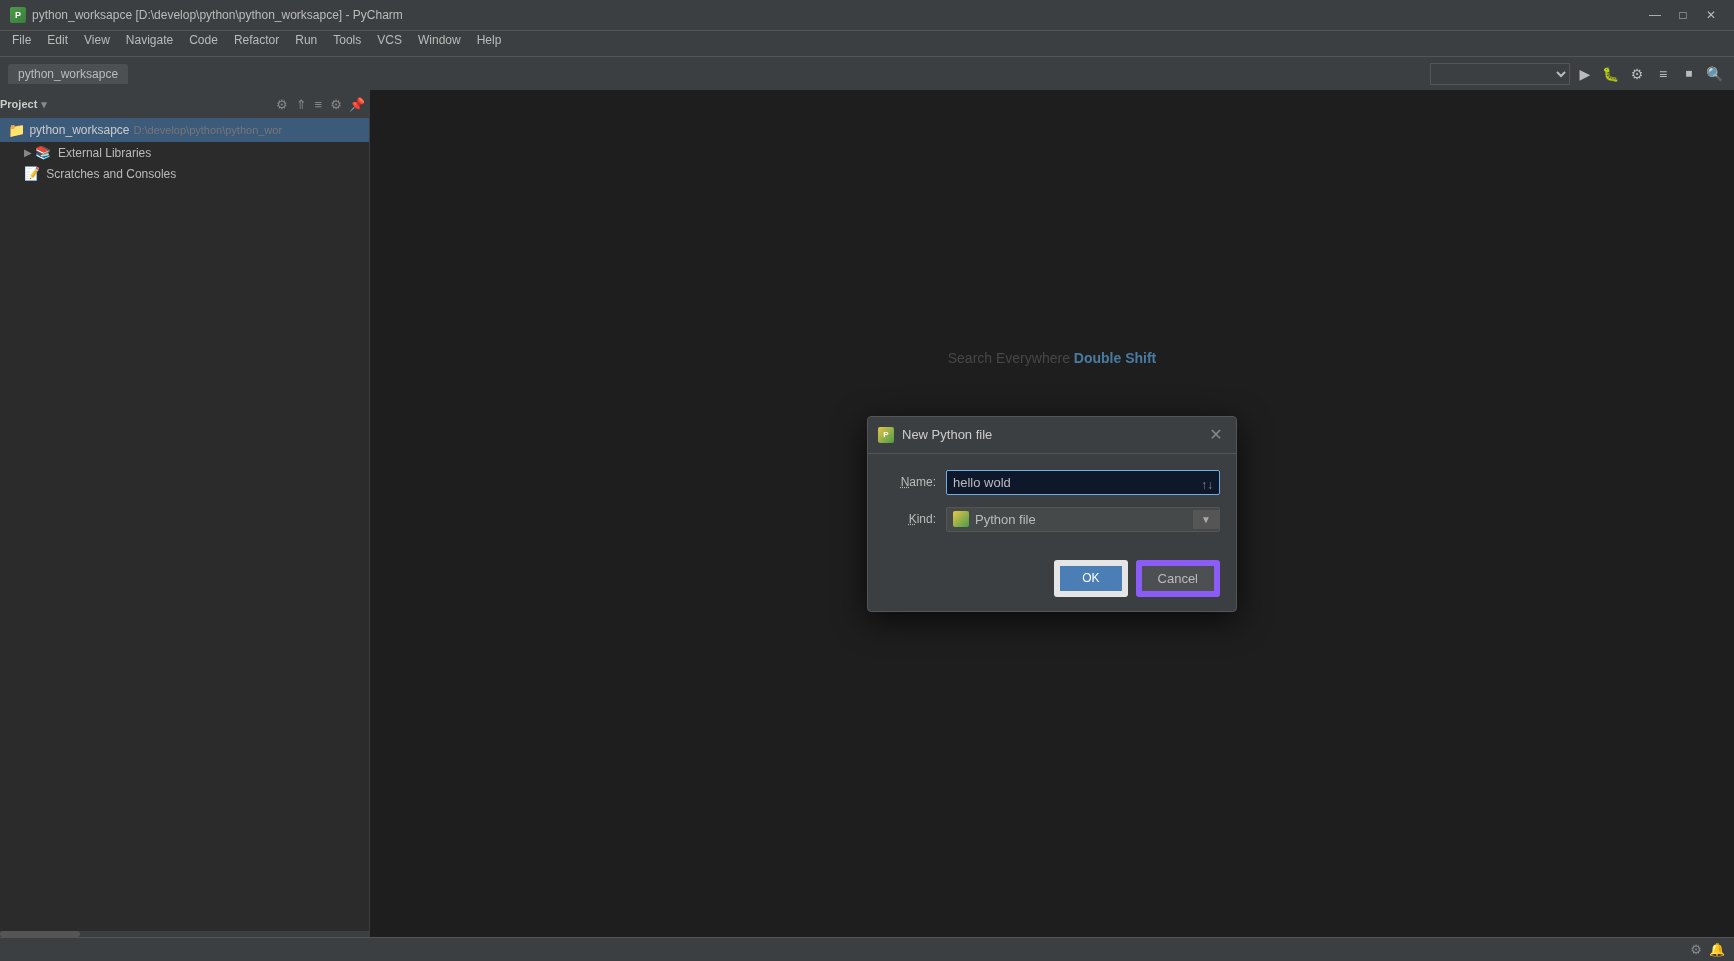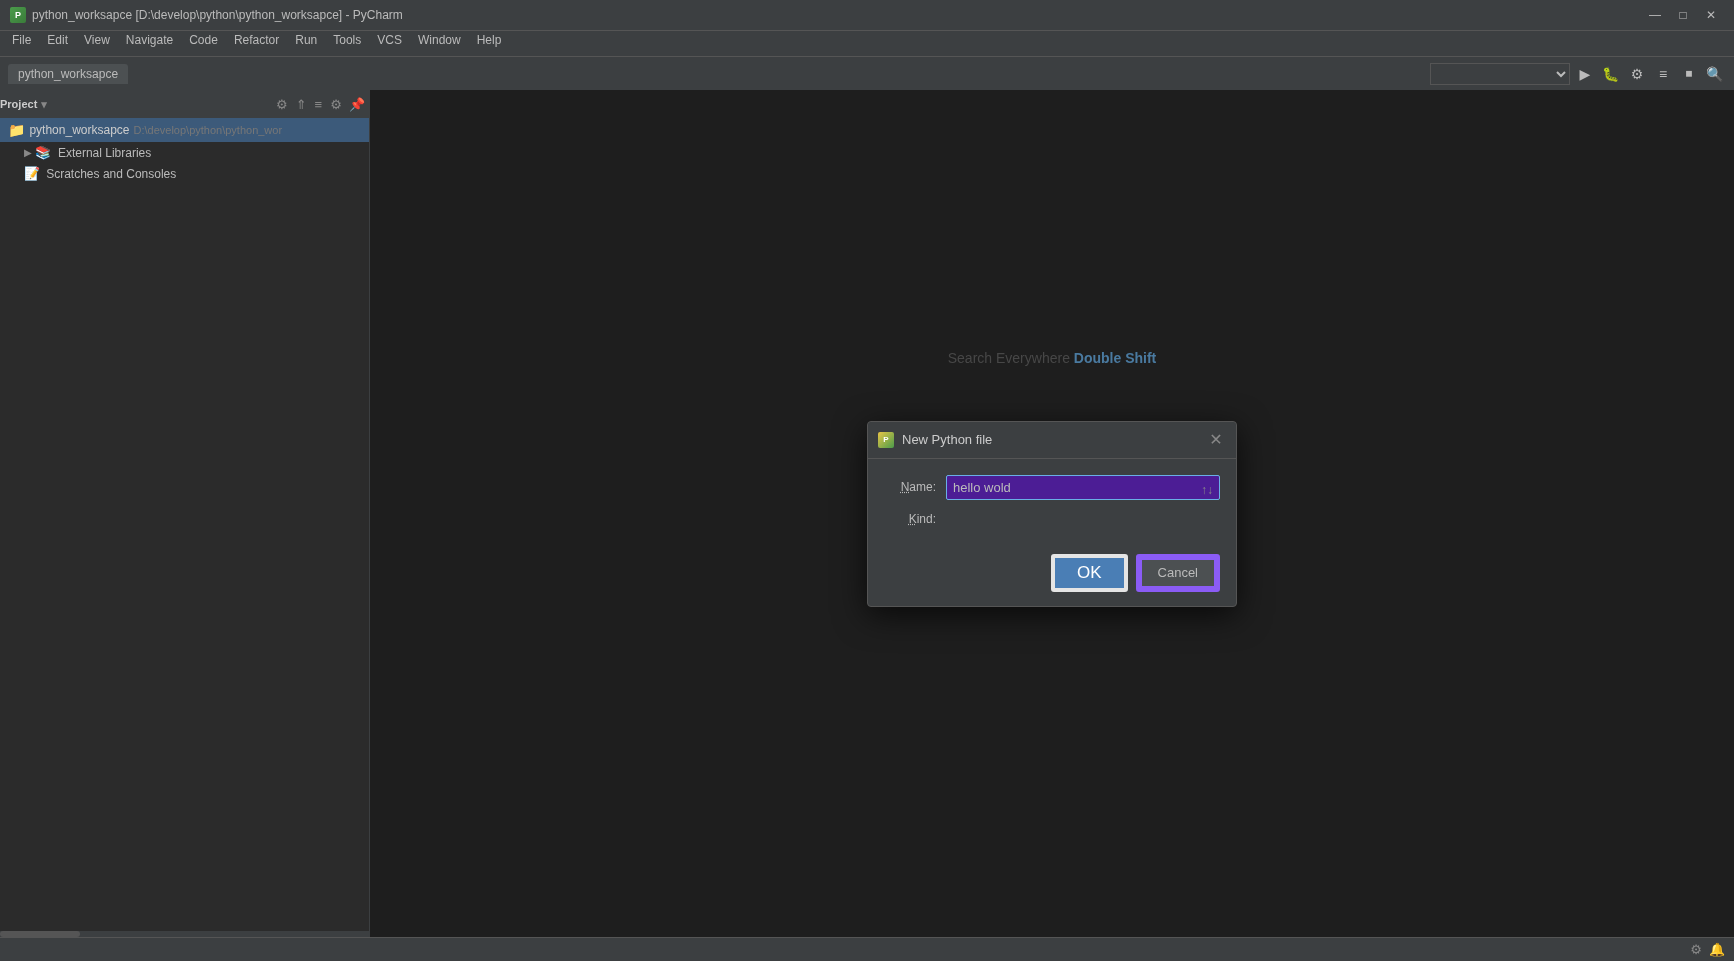--- a/index.html
+++ b/index.html
@@ -312,21 +312,21 @@
     }
     .form-label-underline {
       text-decoration: underline;
       text-decoration-style: dotted;
     }
     .form-input-wrap {
       flex: 1;
       display: flex;
       align-items: flex-end;
       border: 1px solid #6aafe6;
-      background: #4c1d95;
+      background: #0f172a;
       border-radius: 2px;
     }
     .form-input {
       flex: 1;
       background: transparent;
       border: none;
       color: #bbbbbb;
       font-size: 13px;
       padding: 4px 6px;
       outline: none;
@@ -382,26 +382,26 @@
 
     .dialog-footer {
       display: flex;
       justify-content: flex-end;
       padding: 4px 16px 14px 16px;
       gap: 8px;
     }
 
     .btn-ok {
       background: #4a7eb5;
-      border: 4px solid #e5e5e5;
+      border: 6px solid #e5e5e5;
       color: #fff;
       padding: 5px 22px;
       border-radius: 3px;
       cursor: pointer;
-      font-size: 17px;
+      font-size: 12px;
     }
 
     .btn-cancel {
       background: #4c5052;
       border: 6px solid #8b5cf6;
       color: #bbbbbb;
       padding: 5px 16px;
       border-radius: 3px;
       cursor: pointer;
       font-size: 13px;
@@ -523,20 +523,29 @@
             <div class="form-input-wrap">
               <input class="form-input" type="text" value="hello wold" style="">
               <button class="form-input-sort-btn">↑↓</button>
             </div>
           </div>
 
           <div class="form-row">
             <label class="form-label">
               <span class="form-label-underline">K</span><span>ind:</span>
             </label>
+            <div class="form-select-wrap">
+              <div class="kind-icon"></div>
+              <select class="form-select">
+                <option>Python file</option>
+                <option>Python unit test</option>
+                <option>Python stub</option>
+              </select>
+              <div class="form-select-arrow">▼</div>
+            </div>
           </div>
 
         </div>
 
         <div class="dialog-footer">
           <button class="btn-ok">OK</button>
           <button class="btn-cancel">Cancel</button>
         </div>
 
       </div>

